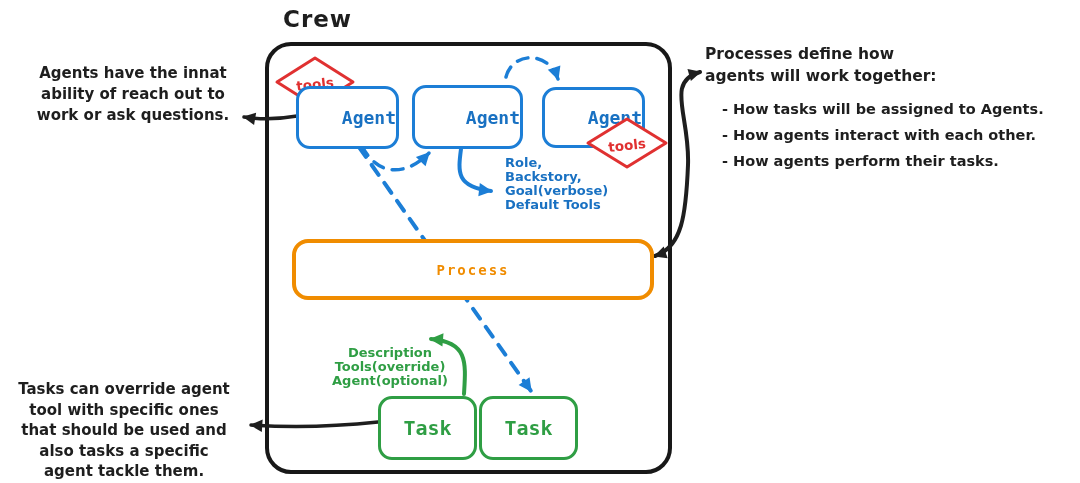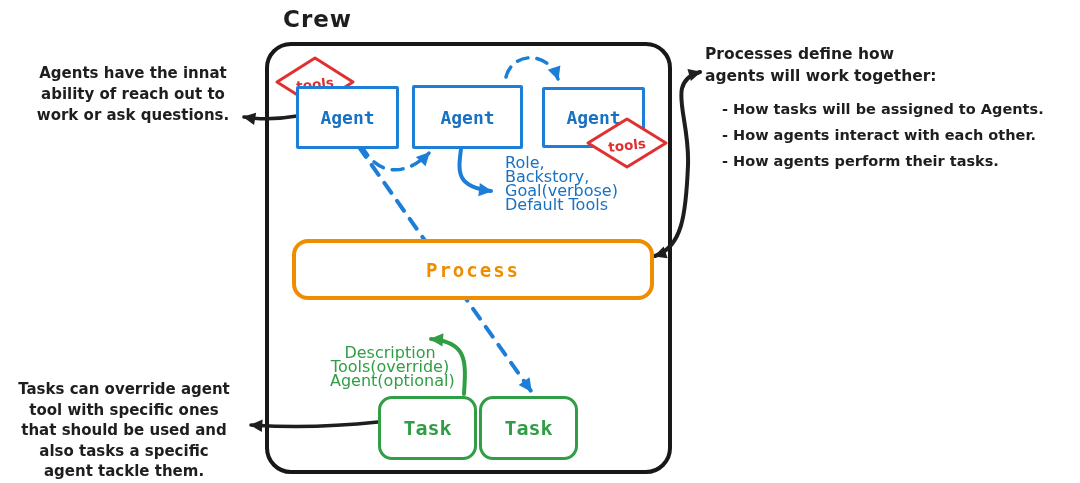--- a/index.html
+++ b/index.html
@@ -16,47 +16,47 @@
     position:absolute;left:283px;top:6px;font-size:23px;font-weight:700;color:#1e1e1e;
     z-index:6;letter-spacing:1px;
   }
   
   svg.arrows{position:absolute;left:0;top:0;z-index:2;}
   
   .node{
     position:absolute;background:#ffffff;display:flex;align-items:center;justify-content:center;
     font-family:"DejaVu Sans Mono",monospace;font-weight:700;z-index:4;
   }
-  .agent{border:3.5px solid #1c7ed6;border-radius:2px;color:#1971c2;font-size:18px;}
+  .agent{border:3.5px solid #1c7ed6;border-radius:14px;color:#1971c2;font-size:18px;justify-content:flex-end;}
   #agent-1{left:296px;top:86px;width:97px;height:57px;}
   #agent-2{left:412px;top:85px;width:105px;height:58px;}
   #agent-3{left:542px;top:87px;width:97px;height:55px;}
   .process{
     left:292px;top:239px;width:354px;height:53px;
-    border:4px solid #f08c00;border-radius:16px;color:#f08c00;font-size:19px;letter-spacing:2px;
+    border:4px solid #f08c00;border-radius:16px;color:#f08c00;font-size:14px;letter-spacing:2px;
   }
   .task{border:3.5px solid #2f9e44;border-radius:14px;color:#2f9e44;font-size:20px;}
   #task-1{left:378px;top:396px;width:93px;height:58px;}
   #task-2{left:479px;top:396px;width:93px;height:58px;}
   
   .tools{position:absolute;}
   #tools-1{left:274px;top:56px;z-index:3;}
   #tools-2{left:585px;top:117px;z-index:5;}
   .tools .label{
     position:absolute;left:0;top:0;width:100%;height:100%;
     display:flex;align-items:center;justify-content:center;
     color:#e03131;font-size:13.5px;font-weight:700;transform:rotate(-6deg);
   }
   
   .note{position:absolute;color:#1e1e1e;font-weight:700;z-index:6;}
   .note-left-top{left:16px;top:63px;width:234px;text-align:center;font-size:15px;line-height:21px;}
   .note-bottom-left{left:2px;top:379px;width:244px;text-align:center;font-size:15px;line-height:20.5px;}
   .note-right-head{left:705px;top:43px;font-size:15.5px;line-height:22px;text-align:left;}
   .note-right-bullets{left:722px;top:96px;font-size:14.5px;line-height:26px;text-align:left;}
-  .attr-list{position:absolute;font-weight:400;font-size:16px;line-height:14px;z-index:6;}
+  .attr-list{position:absolute;font-weight:700;font-size:13px;line-height:14px;z-index:6;}
   .attr-agent{left:505px;top:156px;color:#1971c2;text-align:left;}
   .attr-task{left:330px;top:323px;width:120px;color:#2f9e44;text-align:center;margin-top:23px;}
   .line{display:block;}
 </style>
 </head>
 <body>
 
 <div id="stage">
 
   <div class="crew-title">Crew</div>

